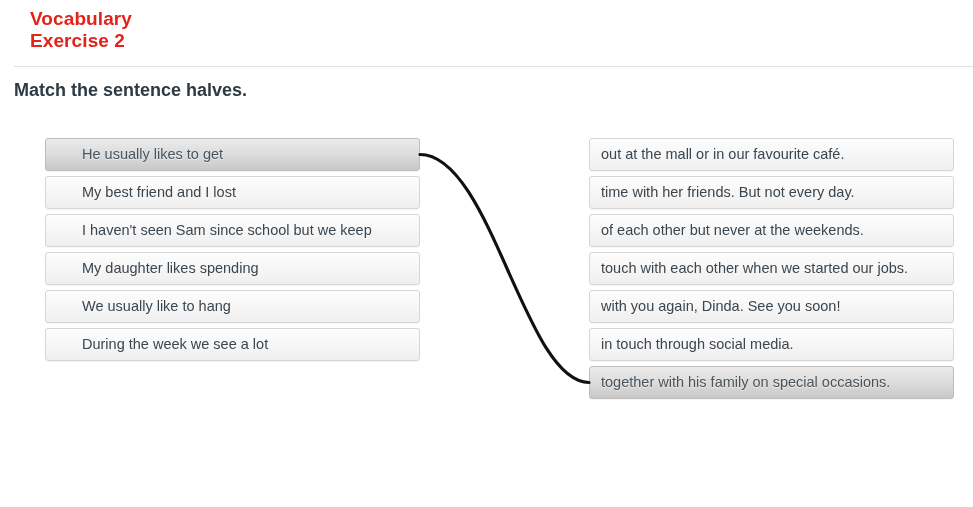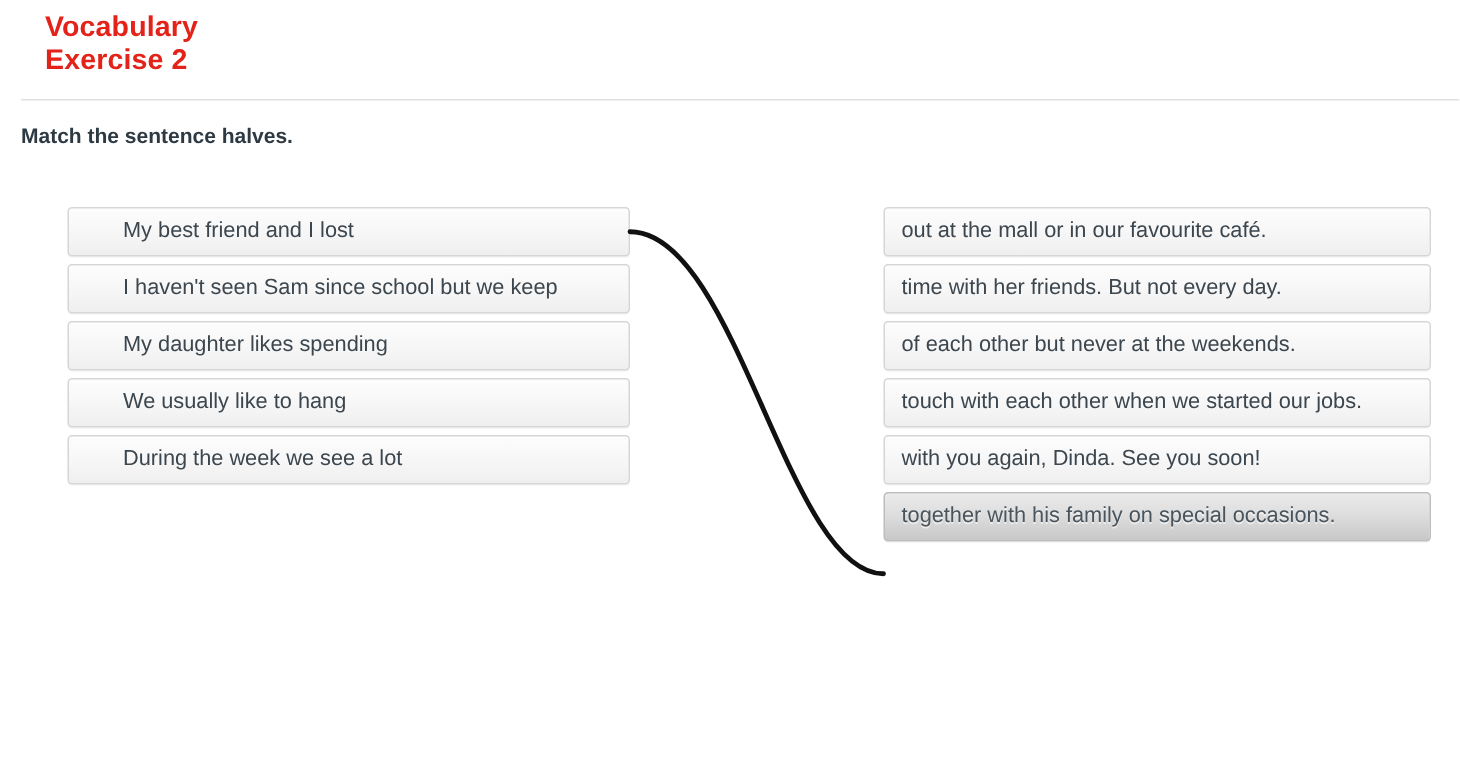--- a/index.html
+++ b/index.html
@@ -41,21 +41,21 @@
     left: 14px;
     top: 66px;
     width: 959px;
     height: 1px;
     background: #e0e0e0;
   }
   .instruction {
     position: absolute;
     left: 14px;
     top: 80px;
-    font-size: 14px;
+    font-size: 18px;
     font-weight: bold;
     color: #2d3a43;
     line-height: 20px;
   }
 
   
   .board {
     position: absolute;
     left: 0;
     top: 138px;
@@ -115,20 +115,23 @@
     <div class="title-line">Vocabulary</div>
     <div class="title-line">Exercise 2</div>
   </div>
 
   <div class="divider"></div>
 
   <div class="instruction">Match the sentence halves.</div>
 
   <div class="board">
     <div class="col col-left" id="left-col">
+        <div class="item selected" id="left-item-0">
+          <span class="item-text">He usually likes to get</span>
+        </div>
         <div class="item" id="left-item-1">
           <span class="item-text">My best friend and I lost</span>
         </div>
         <div class="item" id="left-item-3">
           <span class="item-text">I haven't seen Sam since school but we keep</span>
         </div>
         <div class="item" id="left-item-4">
           <span class="item-text">My daughter likes spending</span>
         </div>
         <div class="item" id="left-item-5">
@@ -147,20 +150,23 @@
         </div>
         <div class="item" id="right-item-2">
           <span class="item-text">of each other but never at the weekends.</span>
         </div>
         <div class="item" id="right-item-3">
           <span class="item-text">touch with each other when we started our jobs.</span>
         </div>
         <div class="item" id="right-item-4">
           <span class="item-text">with you again, Dinda. See you soon!</span>
         </div>
+        <div class="item" id="right-item-5">
+          <span class="item-text">in touch through social media.</span>
+        </div>
         <div class="item selected" id="right-item-6">
           <span class="item-text">together with his family on special occasions.</span>
         </div>
       </div>
   </div>
 
   <svg class="connectors" id="connectors" width="973" height="507" viewBox="0 0 973 507" xmlns="http://www.w3.org/2000/svg">
       <path d="M 420 154.5 C 490.98 154.5, 524.78 382.5, 589 382.5" stroke="#111111" stroke-width="3.2" fill="none" stroke-linecap="round"></path>
     </svg>
 

